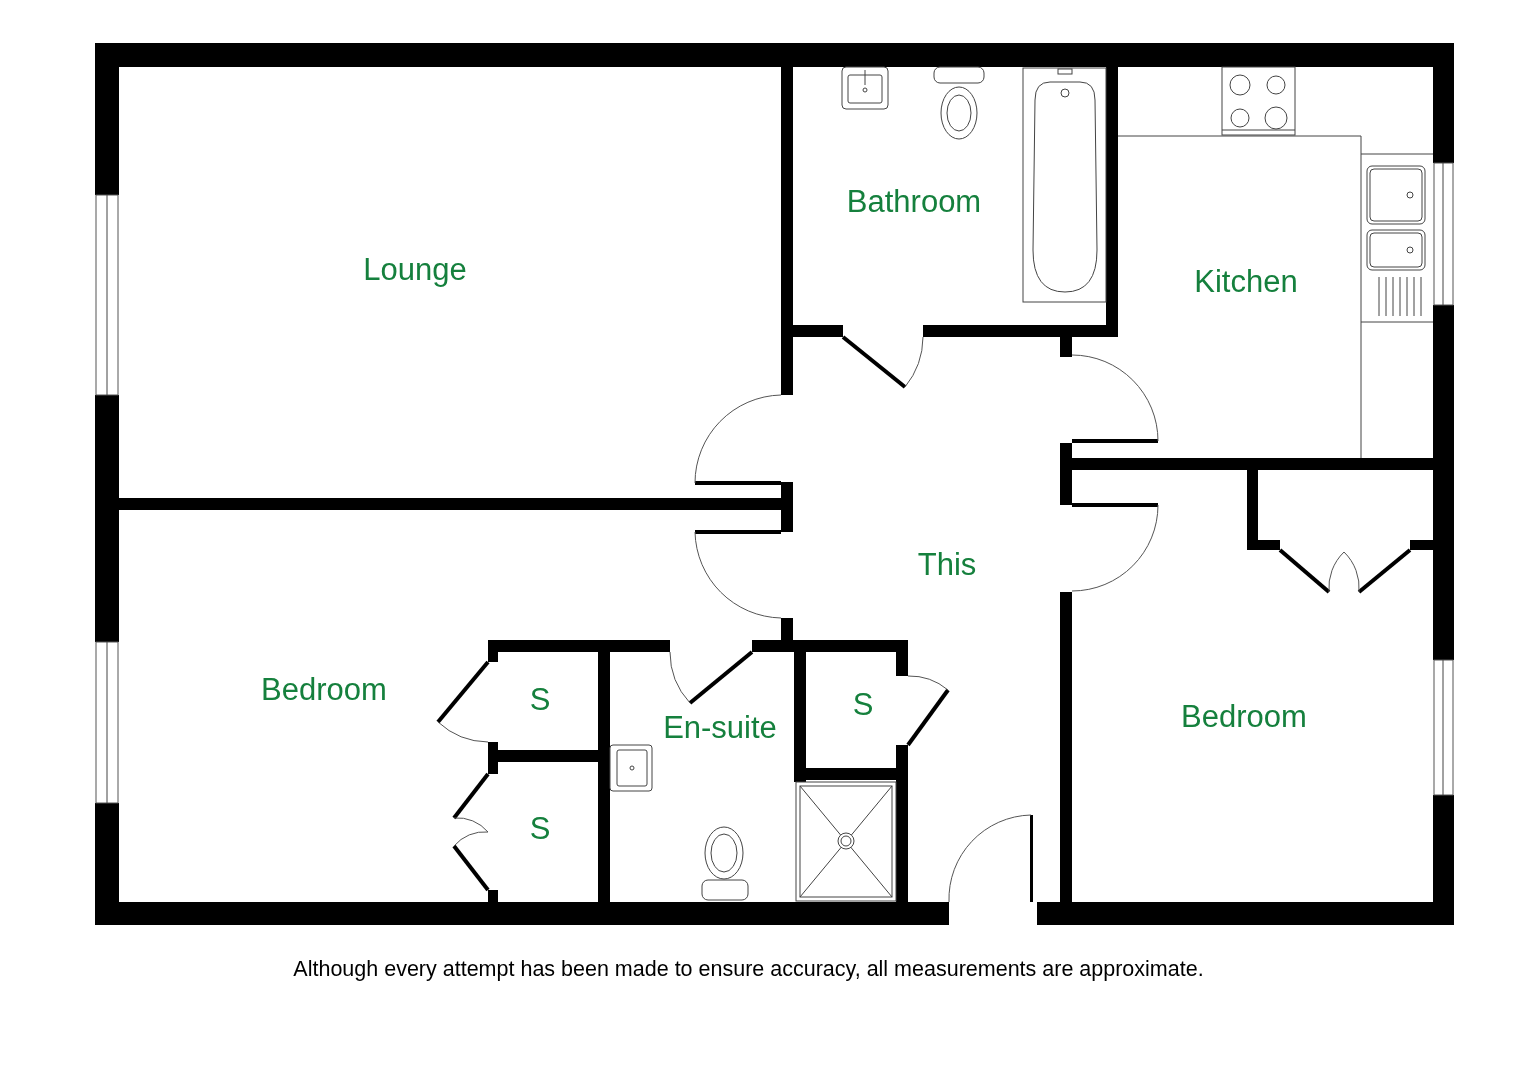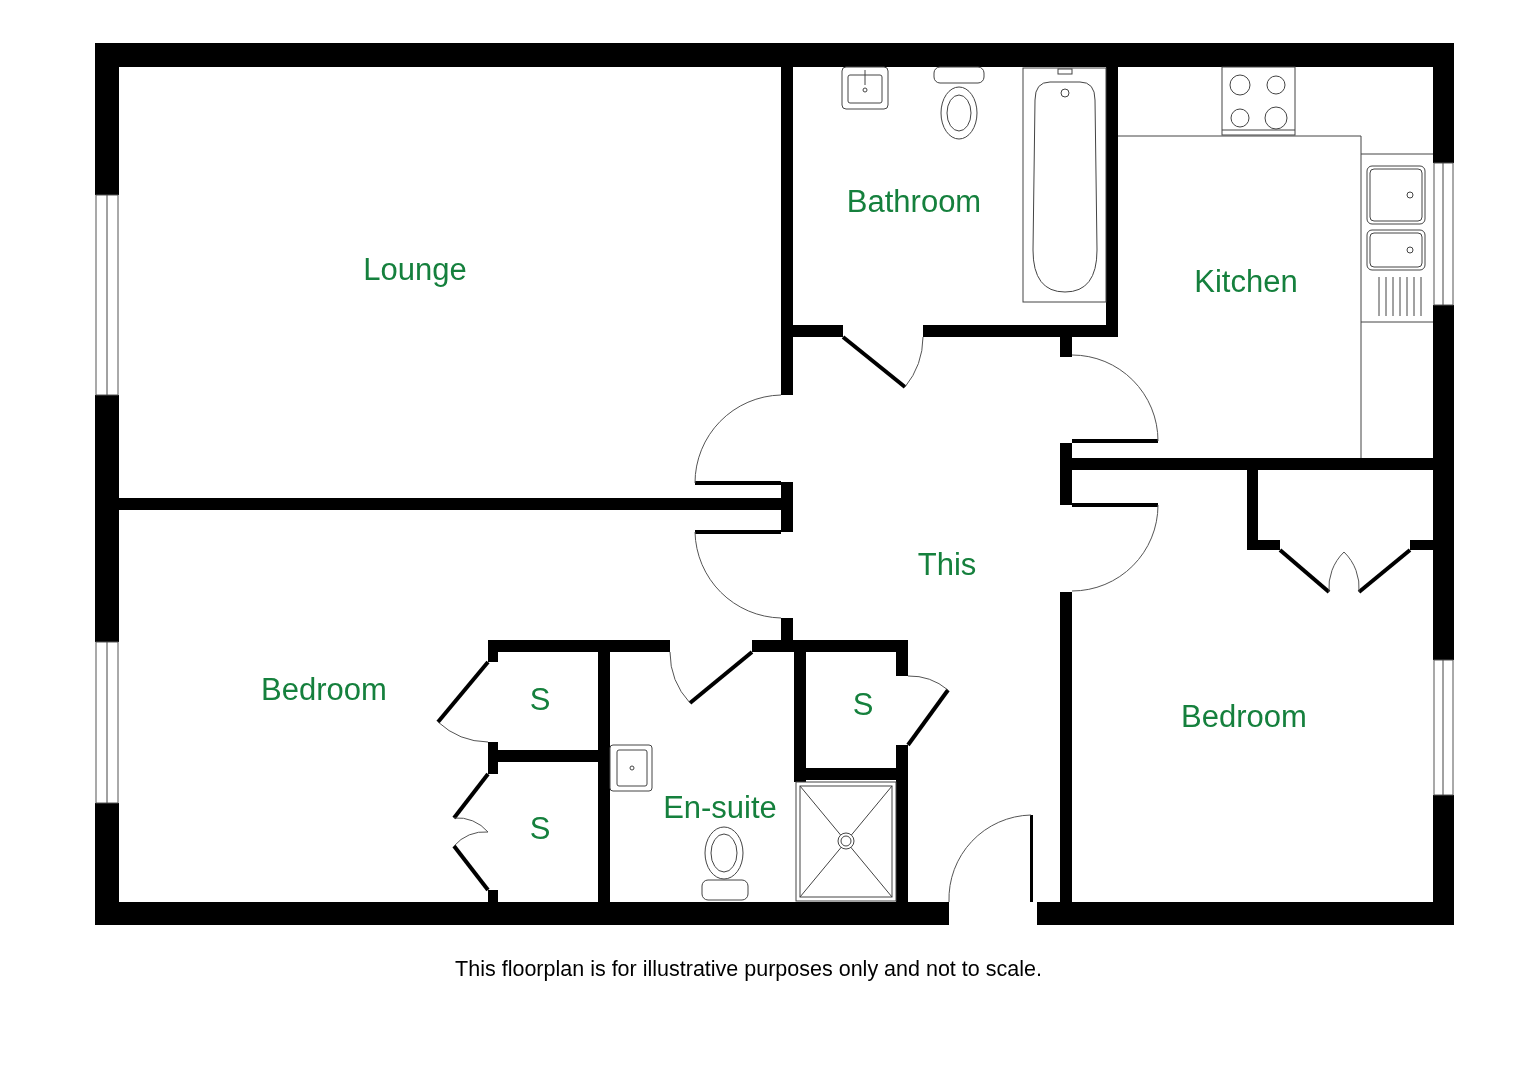--- a/index.html
+++ b/index.html
@@ -197,20 +197,20 @@
     </g>
   </g>
 </svg>
 
 <div class="room-label" style="left:415px; top:270px;">Lounge</div>
 <div class="room-label" style="left:914px; top:202px;">Bathroom</div>
 <div class="room-label" style="left:1246px; top:282px;">Kitchen</div>
 <div class="room-label" style="left:947px; top:565px;">This</div>
 <div class="room-label" style="left:324px; top:690px;">Bedroom</div>
 <div class="room-label" style="left:1244px; top:717px;">Bedroom</div>
-<div class="room-label" style="left:720px; top:808px;">En-suite</div>
+<div class="room-label" style="left:720px; top:728px;">En-suite</div>
 <div class="room-label s-label" style="left:540px; top:700px;">S</div>
 <div class="room-label s-label" style="left:540px; top:829px;">S</div>
 <div class="room-label s-label" style="left:863px; top:705px;">S</div>
 
 <div id="disclaimer">
-  <div>This floorplan is for illustrative purposes only and not to scale.</div>
+  <div>Although every attempt has been made to ensure accuracy, all measurements are approximate.</div>
 </div>
 
 </body></html>

